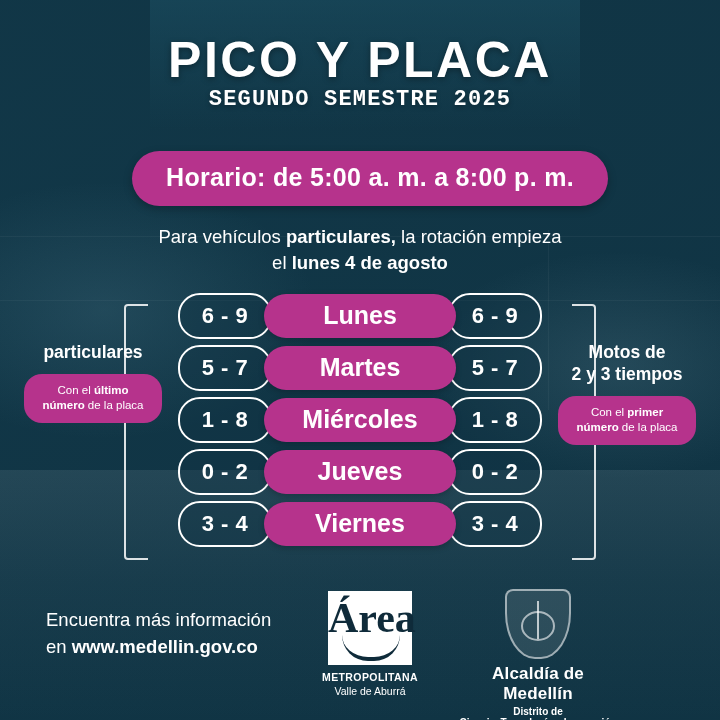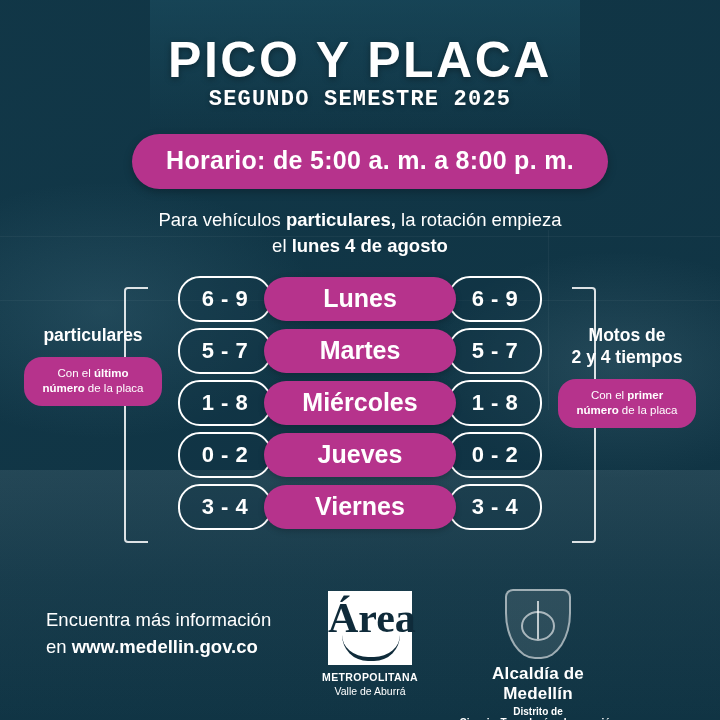--- a/index.html
+++ b/index.html
@@ -72,21 +72,21 @@
     font-size: 22px;
     letter-spacing: 1.2px;
     text-shadow: 0 2px 5px rgba(0,0,0,0.3);
     font-family: Liberation Mono, monospace;
   }
 
   
   .schedule-wrap {
     display: flex;
     justify-content: center;
-    margin-top: 22px;
+    margin-top: 39px;
     padding-left: 20px;
   }
   .schedule-pill {
     background: #b6338c;
     color: #ffffff;
     font-weight: bold;
     font-size: 25px;
     padding: 12px 34px 14px;
     border-radius: 30px;
     letter-spacing: 0.3px;
@@ -365,21 +365,21 @@
         </div>
         <div class="side-pill">
           <span>Con el </span><b>último</b><br>
           <b>número</b><span> de la placa</span>
         </div>
       </div>
 
       <div class="side side-right">
         <div class="side-title">
           <div>Motos de</div>
-          <div>2 y 4 tiempos</div>
+          <div>2 y 3 tiempos</div>
         </div>
         <div class="side-pill">
           <span>Con el </span><b>primer</b><br>
           <b>número</b><span> de la placa</span>
         </div>
       </div>
 
       <div class="rows">
         <div class="row">
           <div class="num">6 - 9</div>

